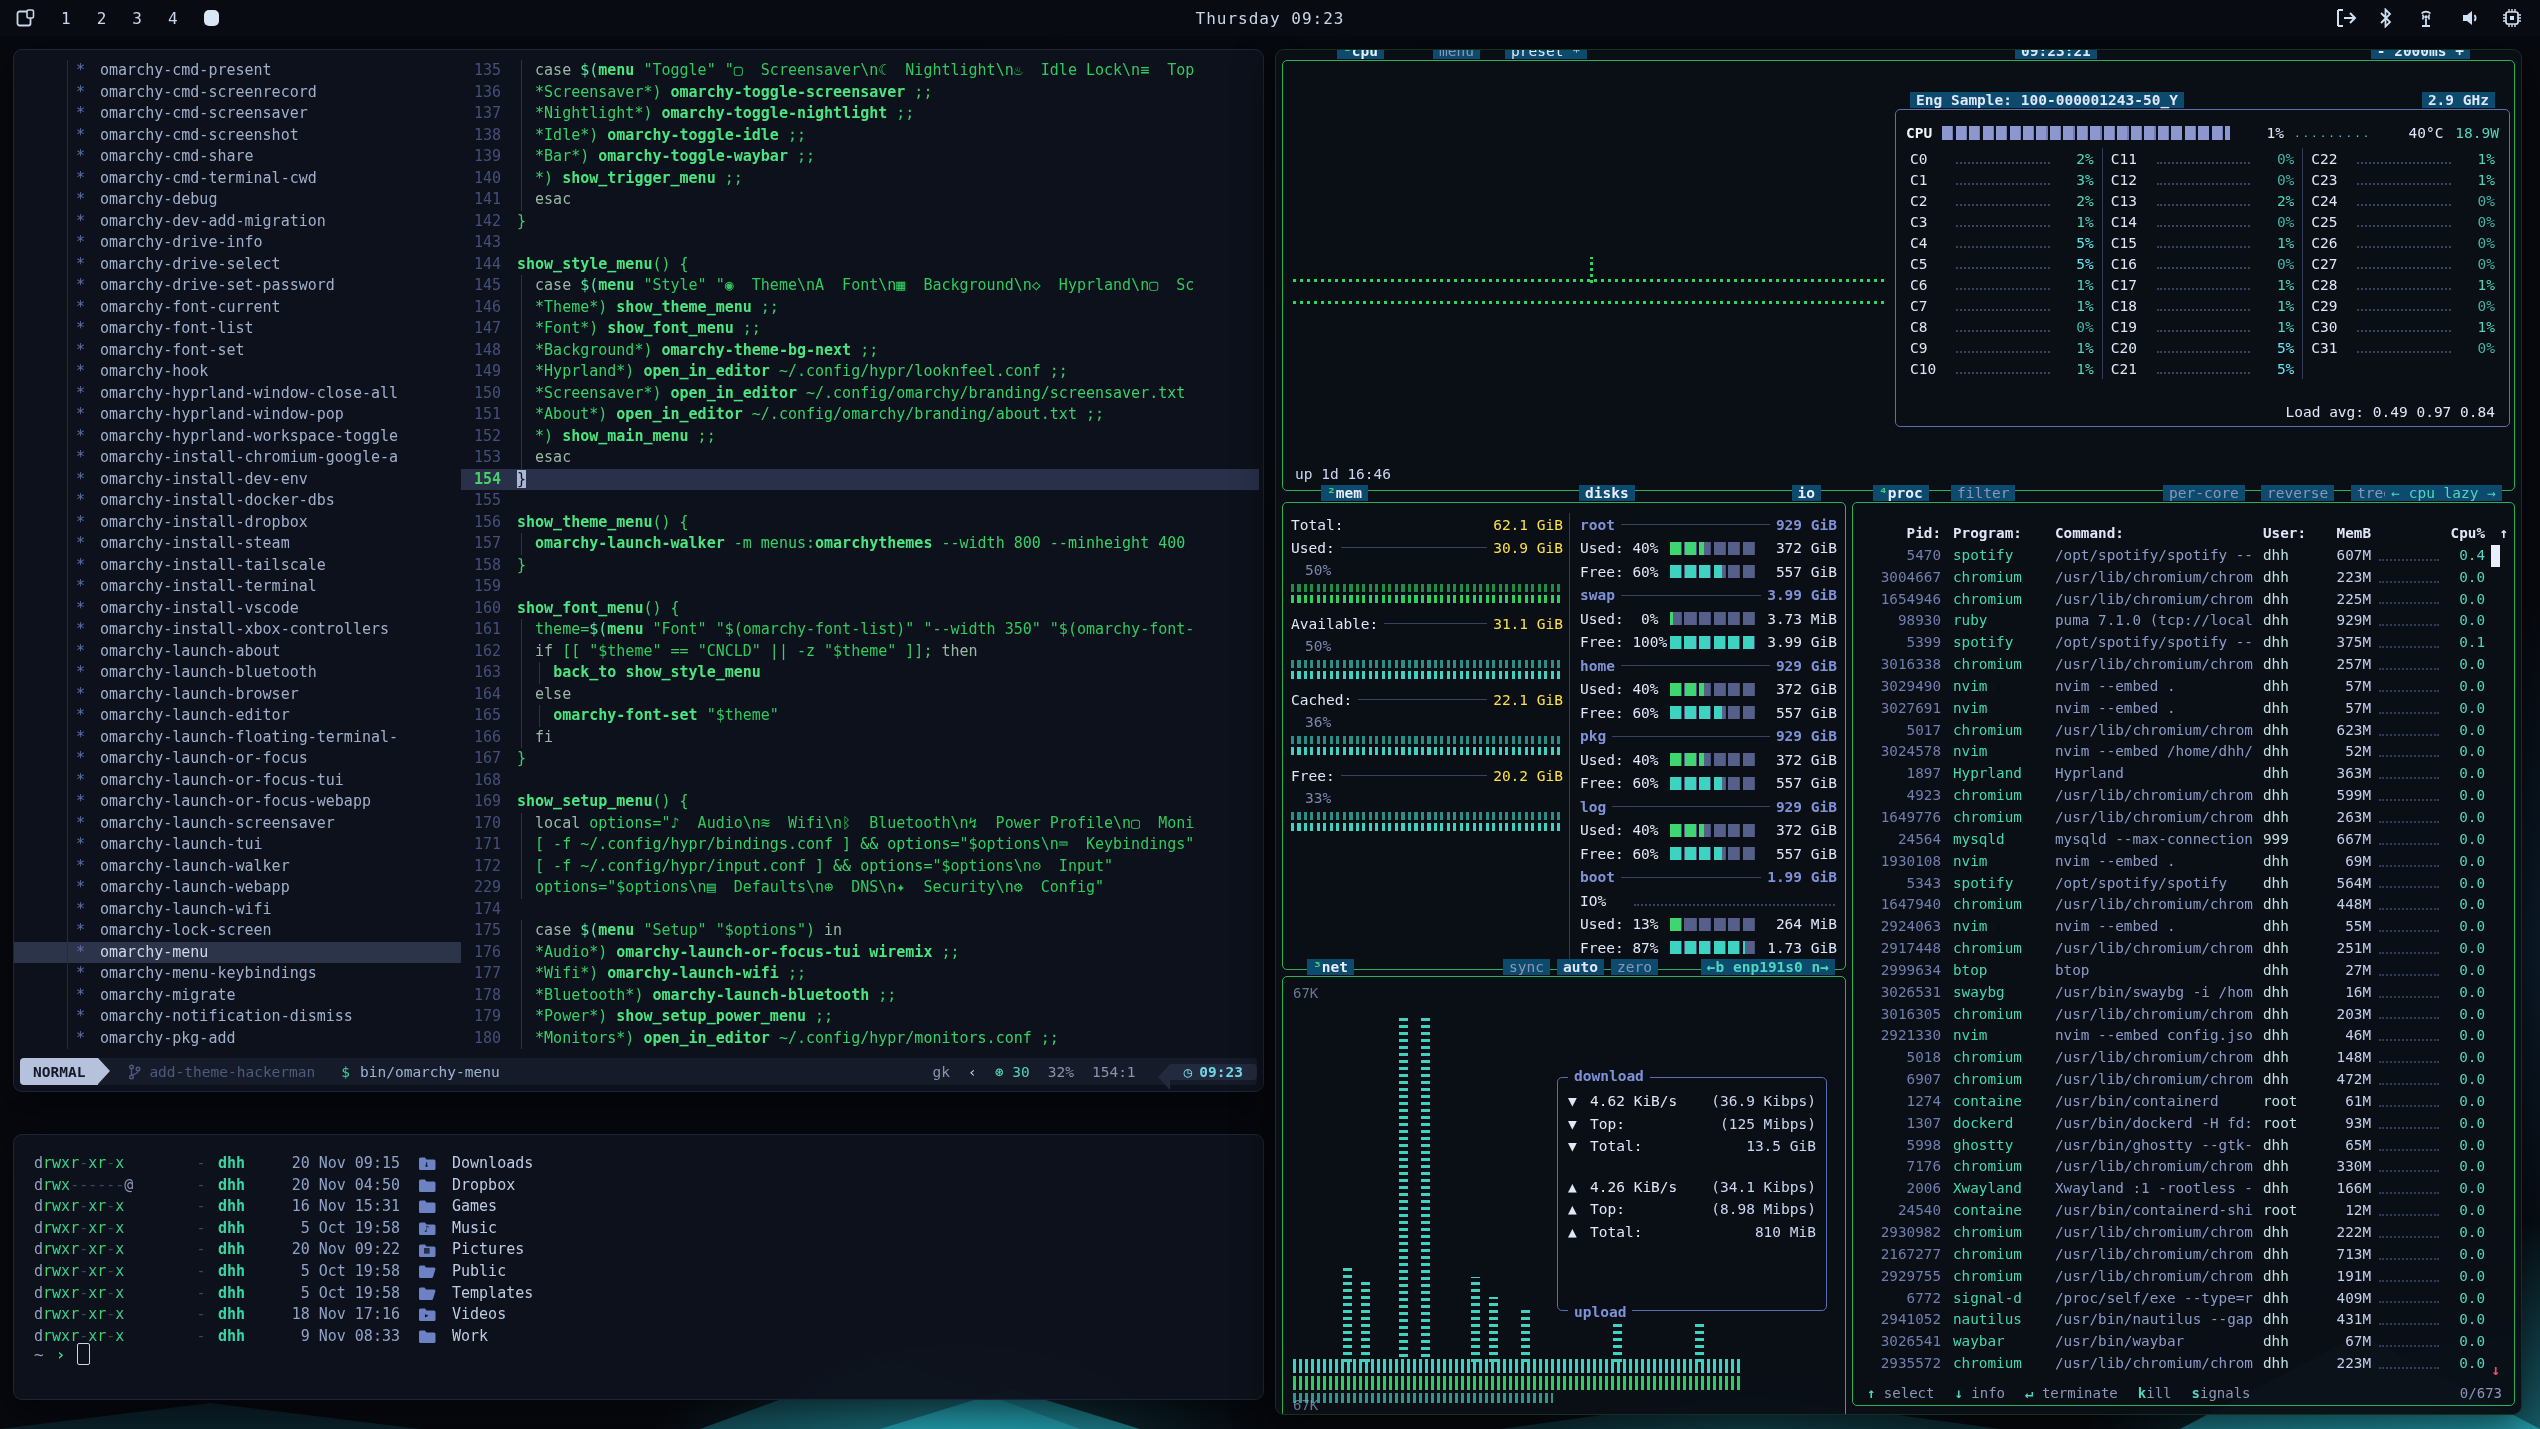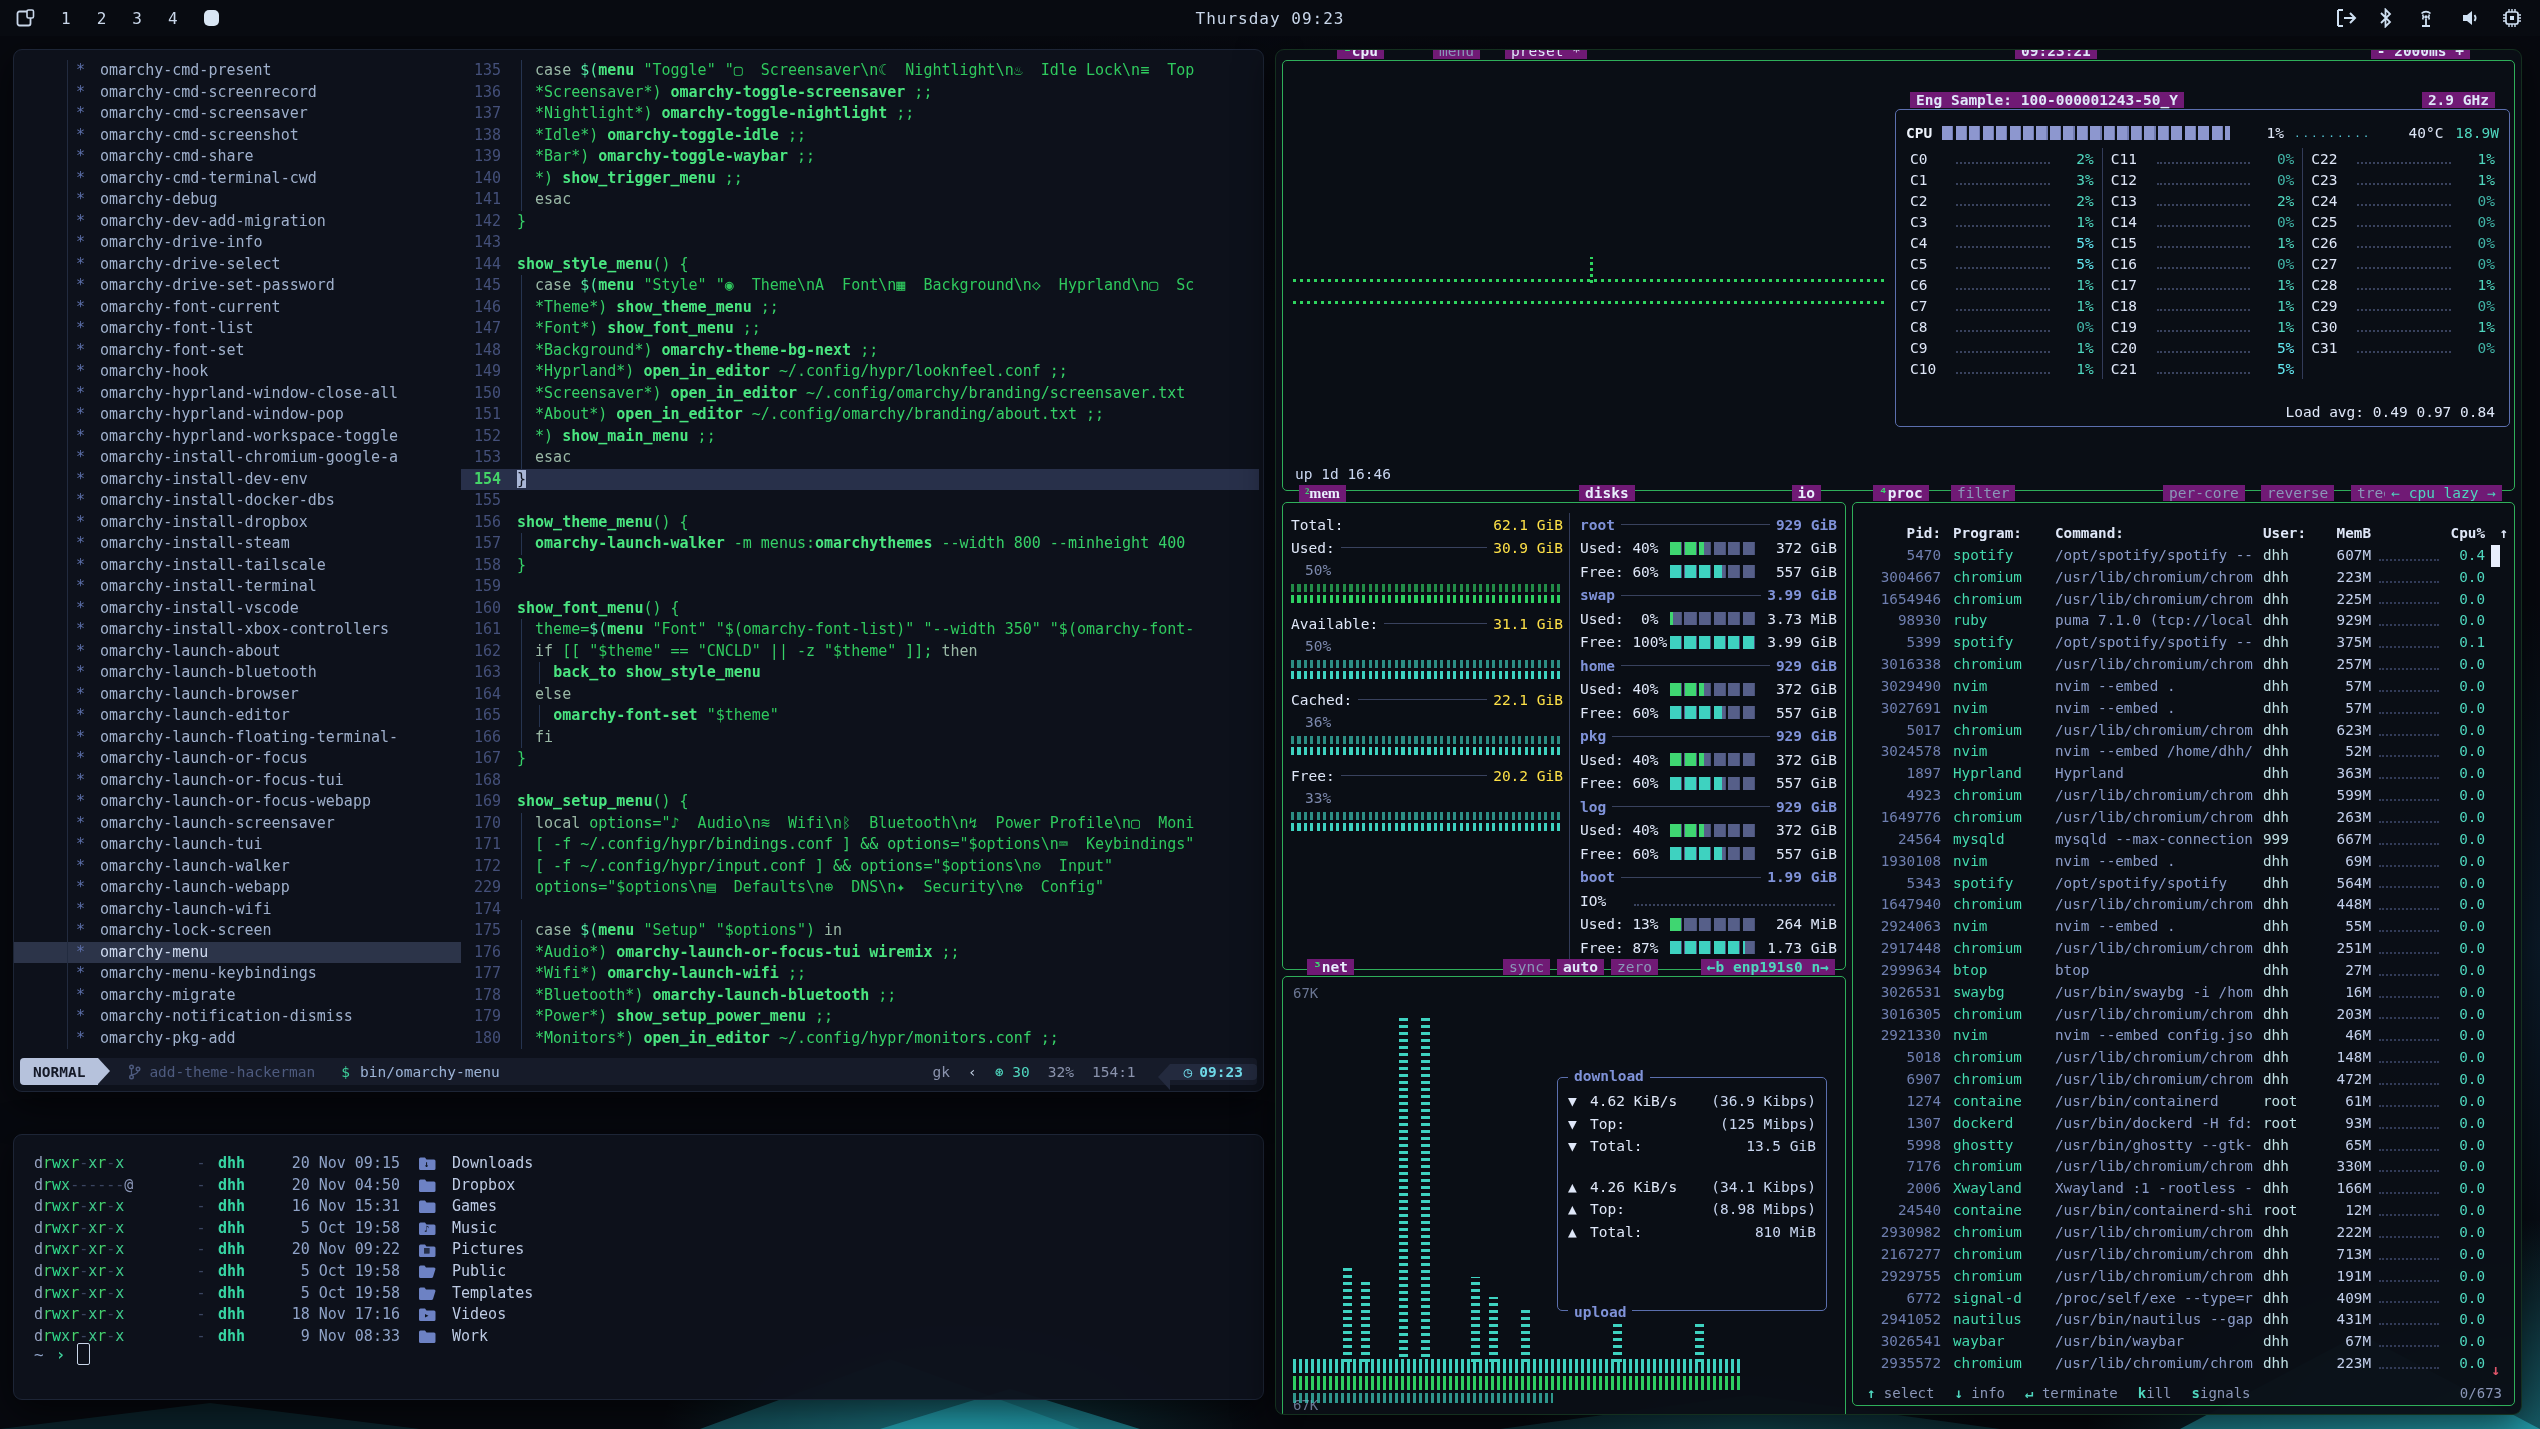--- a/index.html
+++ b/index.html
@@ -72,21 +72,21 @@
   .icol svg{display:block}
   .ncol{color:#bdcbe4;}
   #prompt-row{position:absolute;left:20px;bottom:34px;display:flex;align-items:center;font-size:16px;}
   #prompt-row .tilde{color:#8fa3c8;margin-right:12px;}
   #prompt-row .pchar{color:#3ecf9a;font-weight:bold;margin-right:12px;}
   #prompt-row .pcursor{width:11px;height:20px;border:1.5px solid #c9d7ea;border-radius:2px;}
   
   .bbox{position:absolute;border:1.5px solid #2faf5a;border-radius:5px;}
   .sbox{position:absolute;border:1px solid #5b6fae;border-radius:5px;}
   .btitle{position:absolute;top:-10px;left:10px;right:10px;display:flex;align-items:center;gap:0;font-size:14.5px;pointer-events:none;}
-  .btag{background:#701a75;padding:0 6px;white-space:pre;}
+  .btag{background:#0c4a6e;padding:0 6px;white-space:pre;}
   .t-num{color:#3fd671;font-weight:bold;}
   .t-name{color:#e8eefc;font-weight:bold;}
   .t-opt{color:#8b97b8;}
   .t-hl{color:#4fd6be;}
   .t-white{color:#dfe7f8;font-weight:bold;}
   
   .cline{position:absolute;height:3px;background:repeating-linear-gradient(90deg,#2fd45f 0 3px,transparent 3px 7px);}
   .cspike{position:absolute;width:3px;background:repeating-linear-gradient(0deg,#2fd45f 0 3px,transparent 3px 6px);}
   #uptime{position:absolute;left:12px;bottom:8px;color:#c9d6f0;font-size:14.5px;}
   #cpu-row{display:flex;align-items:center;height:22px;margin:12px 10px 4px 10px;font-size:14.5px;}
@@ -573,21 +573,21 @@
               <span class="cpct lo">0%</span>
             </div>
           </div>
         </div>
       <div id="loadavg">Load avg: 0.49 0.97 0.84</div>
     </div>
   </div>
 
   <div class="bbox" id="mem-box" style="left:6px;top:452px;width:562px;height:466px;">
     <div class="btitle">
-      <span class="btag" style="position:absolute;left:6px;font-family:Liberation Serif, serif;"><span class="t-num">²</span><span class="t-name">mem</span></span>
+      <span class="btag" style="position:absolute;left:28px;"><span class="t-num">²</span><span class="t-name">mem</span></span>
       <span class="btag t-name" style="position:absolute;left:286px;">disks</span>
       <span class="btag t-name" style="position:absolute;right:14px;">io</span>
     </div>
     <div id="mem-cols">
       <div id="mem-col">
           <div class="mrow">
             <span class="mlabel">Total:</span>
             <span class="mdash" style="border-bottom: none;"></span>
             <span class="mval">62.1 GiB</span>
           </div>

